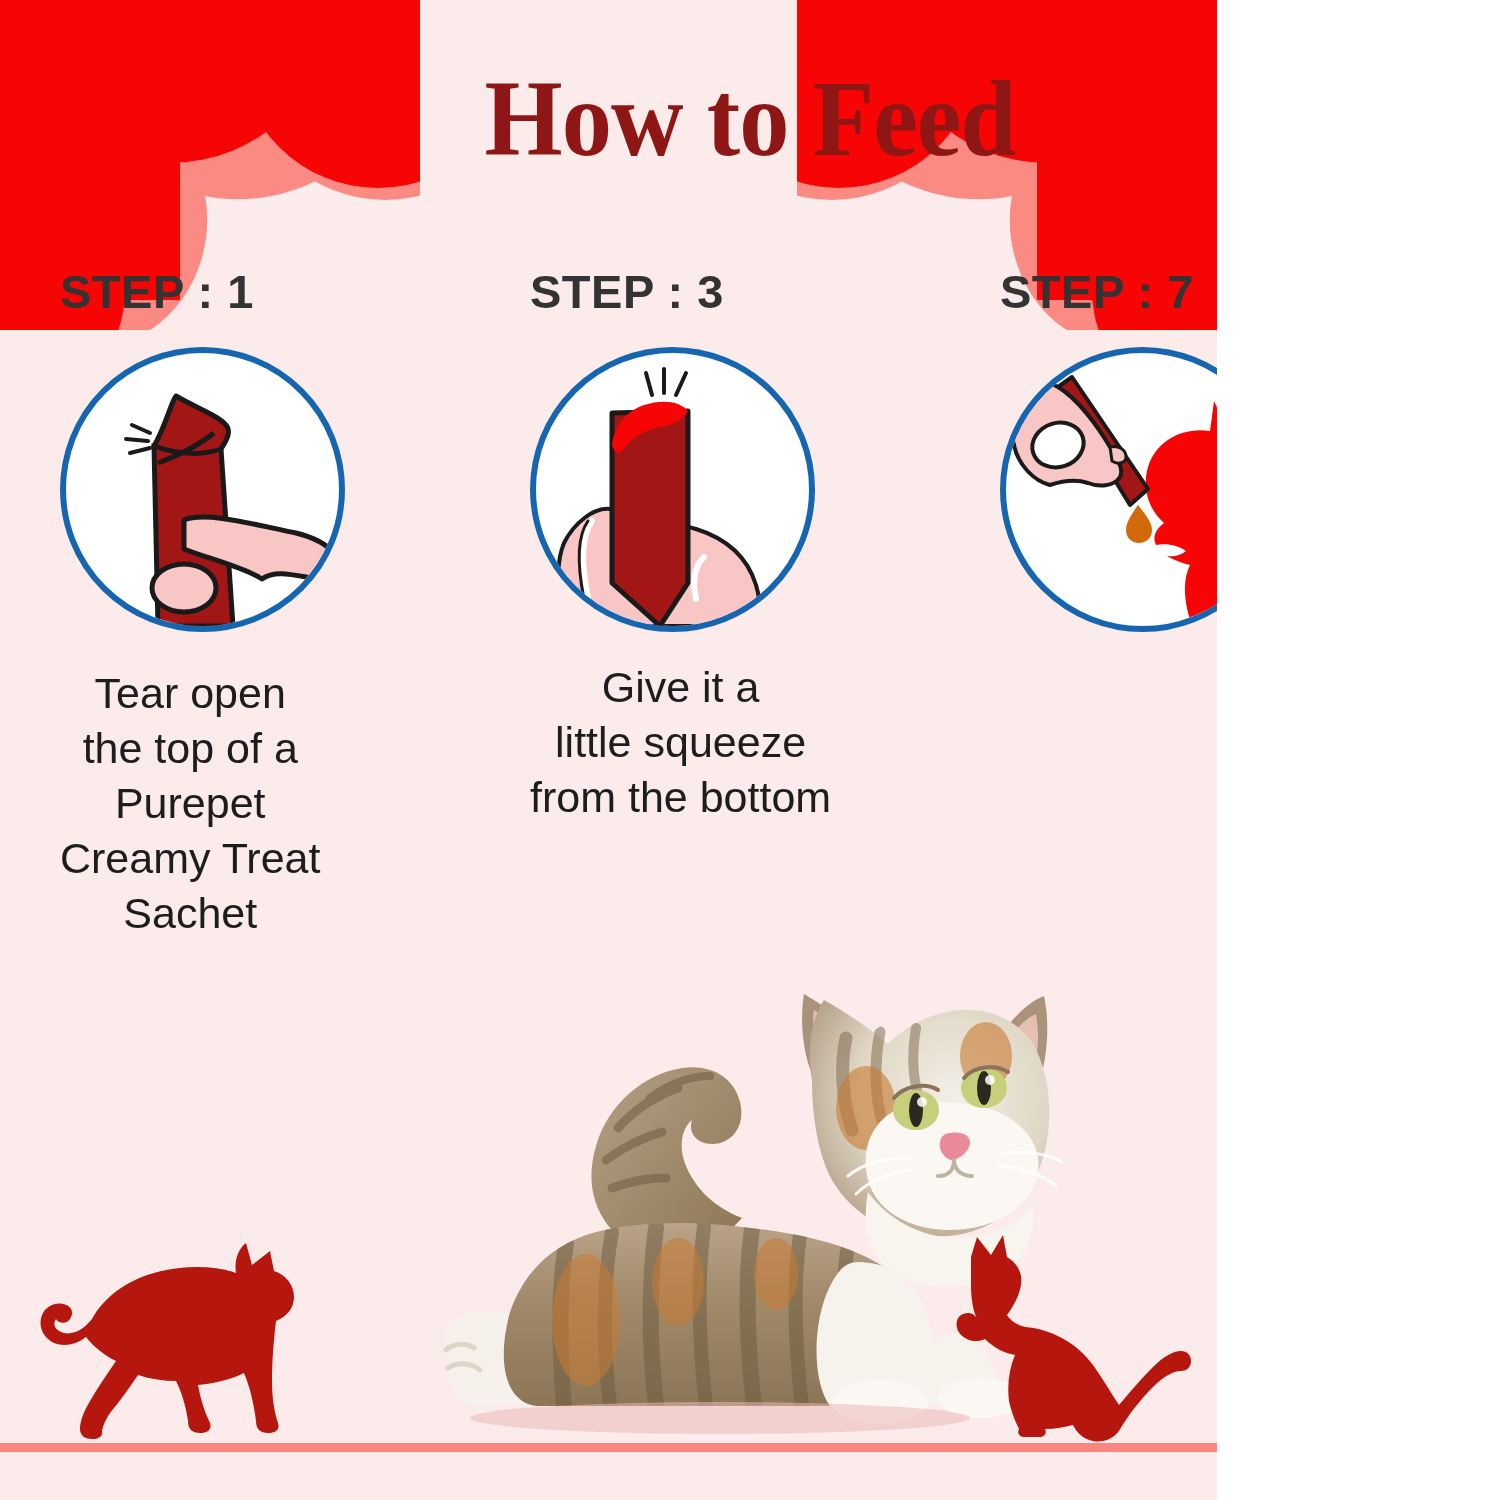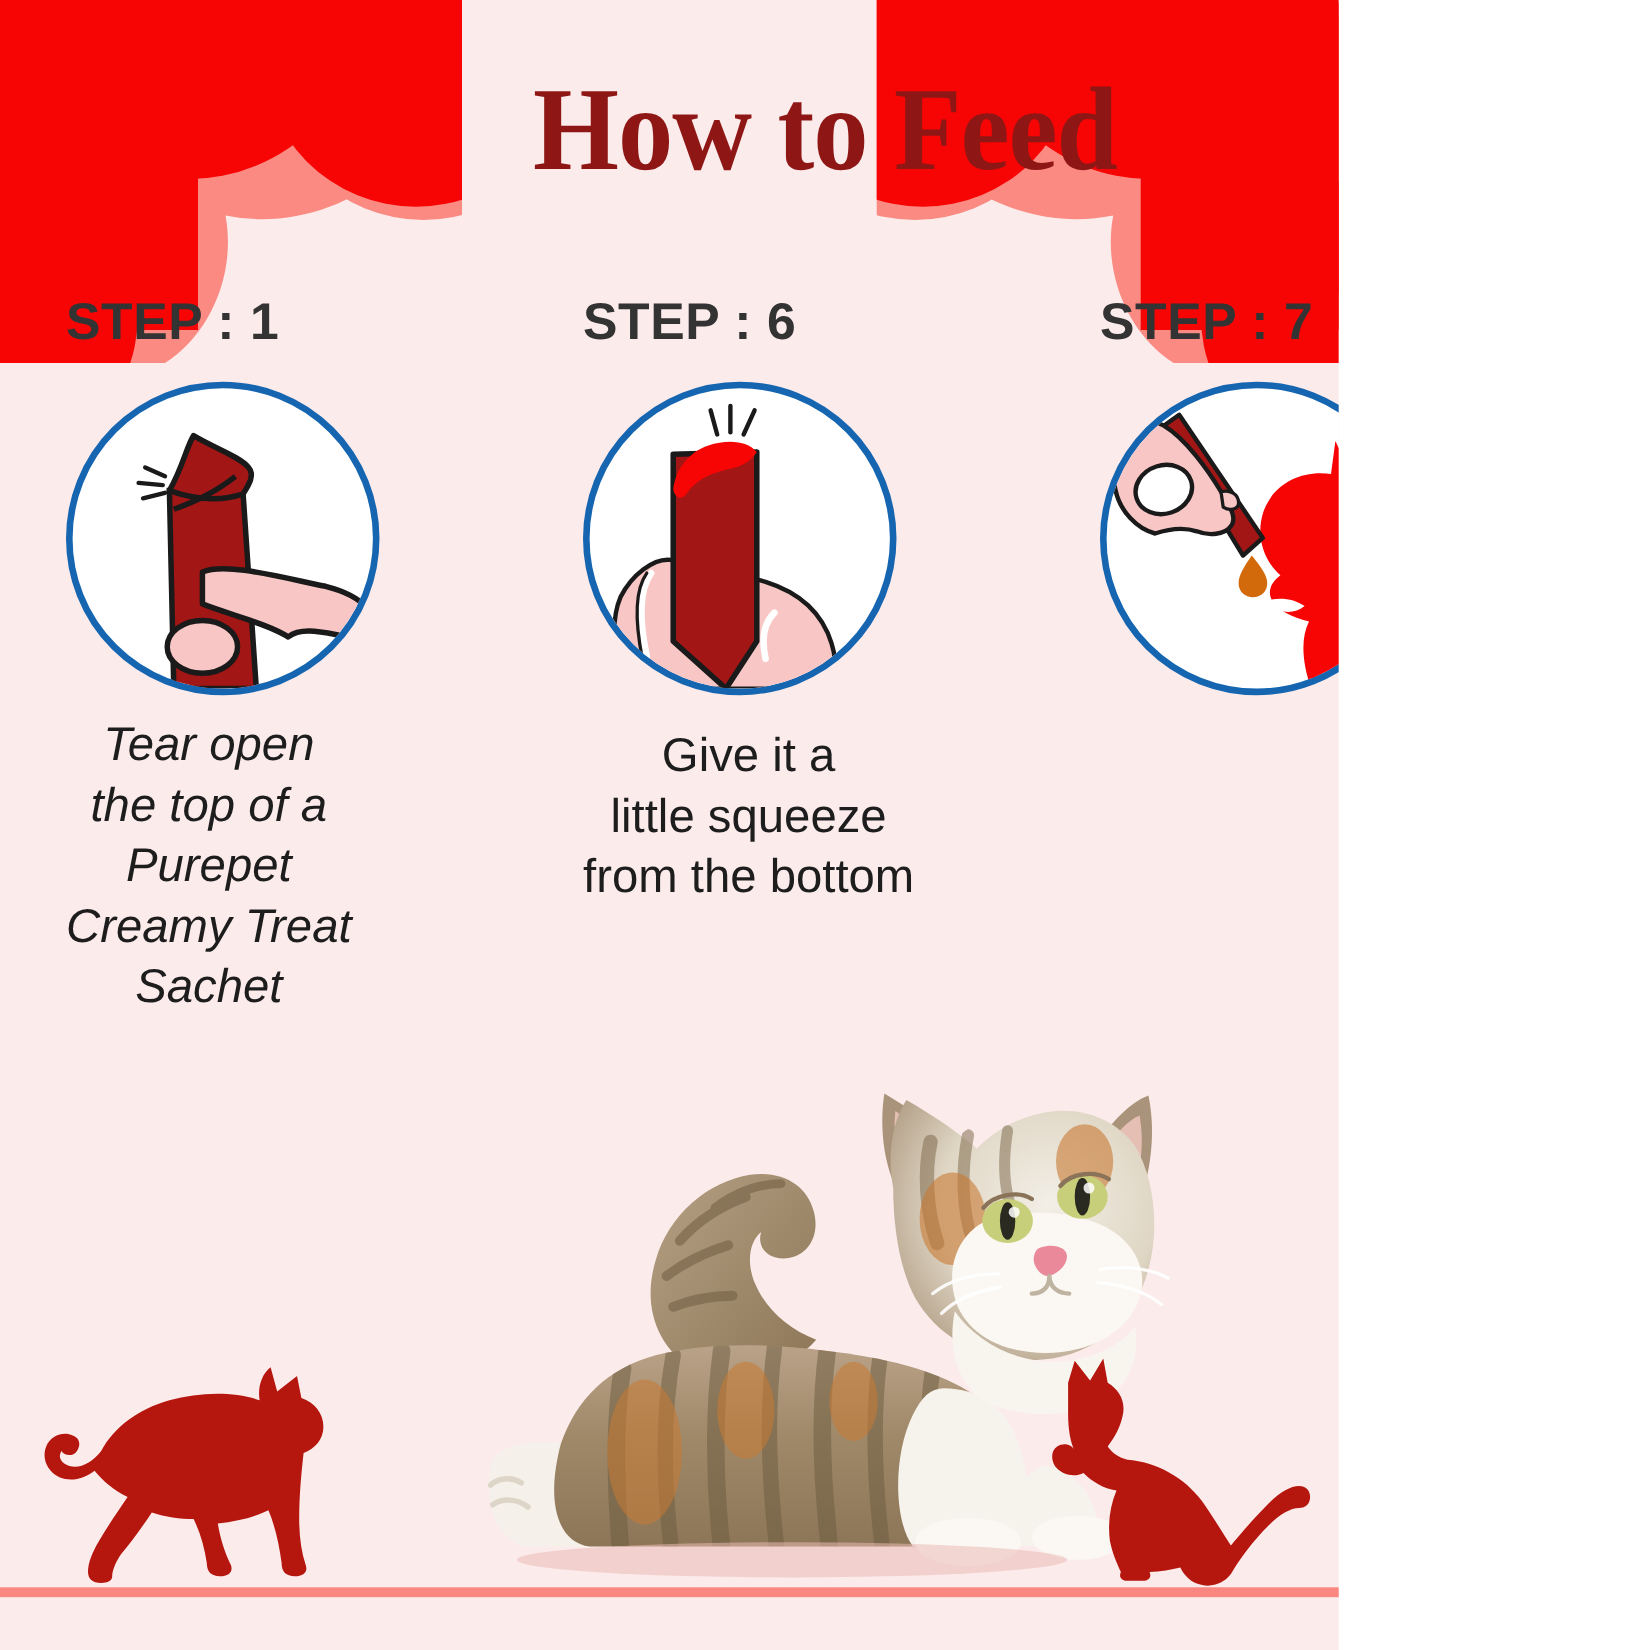--- a/index.html
+++ b/index.html
@@ -77,21 +77,21 @@
   }
   .step-circle svg { display: block; }
   .step-caption {
     margin-top: 28px;
     font-size: 43px;
     line-height: 1.28;
     color: #1d1d1d;
     text-align: center;
     white-space: pre-line;
   }
-  .step-1 .step-caption { margin-top: 18px; font-style: italic; }
+  .step-1 .step-caption { margin-top: 34px; }
 
   
   .silhouette {
     position: absolute;
     bottom: 50px;
     pointer-events: none;
   }
   .sil-left  { left: 18px; }
   .sil-right { right: 22px; }
 
@@ -189,21 +189,21 @@
         </svg>
       </div>
       <div class="step-caption">Tear open
 the top of a
 Purepet
 Creamy Treat
 Sachet</div>
     </div>
 
     <div class="step step-2">
-      <div class="step-label">STEP : 6</div>
+      <div class="step-label">STEP : 3</div>
       <div class="step-circle">
         <svg width="273" height="273" viewBox="0 0 273 273">
 
           <path d="M28,190 C38,170 58,154 74,156 C86,158 92,172 90,186
                    C108,170 136,168 160,176 C192,186 212,206 220,232
                    C226,250 222,266 212,273 L40,273 C22,258 18,214 28,190 Z" fill="#f8c6c4" stroke="#1a1a1a" stroke-width="4"></path>
 
           <g fill="none" stroke="#ffffff" stroke-width="6" stroke-linecap="round">
             <path d="M56,168 C46,182 44,206 52,244"></path>
             <path d="M168,204 C158,214 156,228 160,246"></path>

